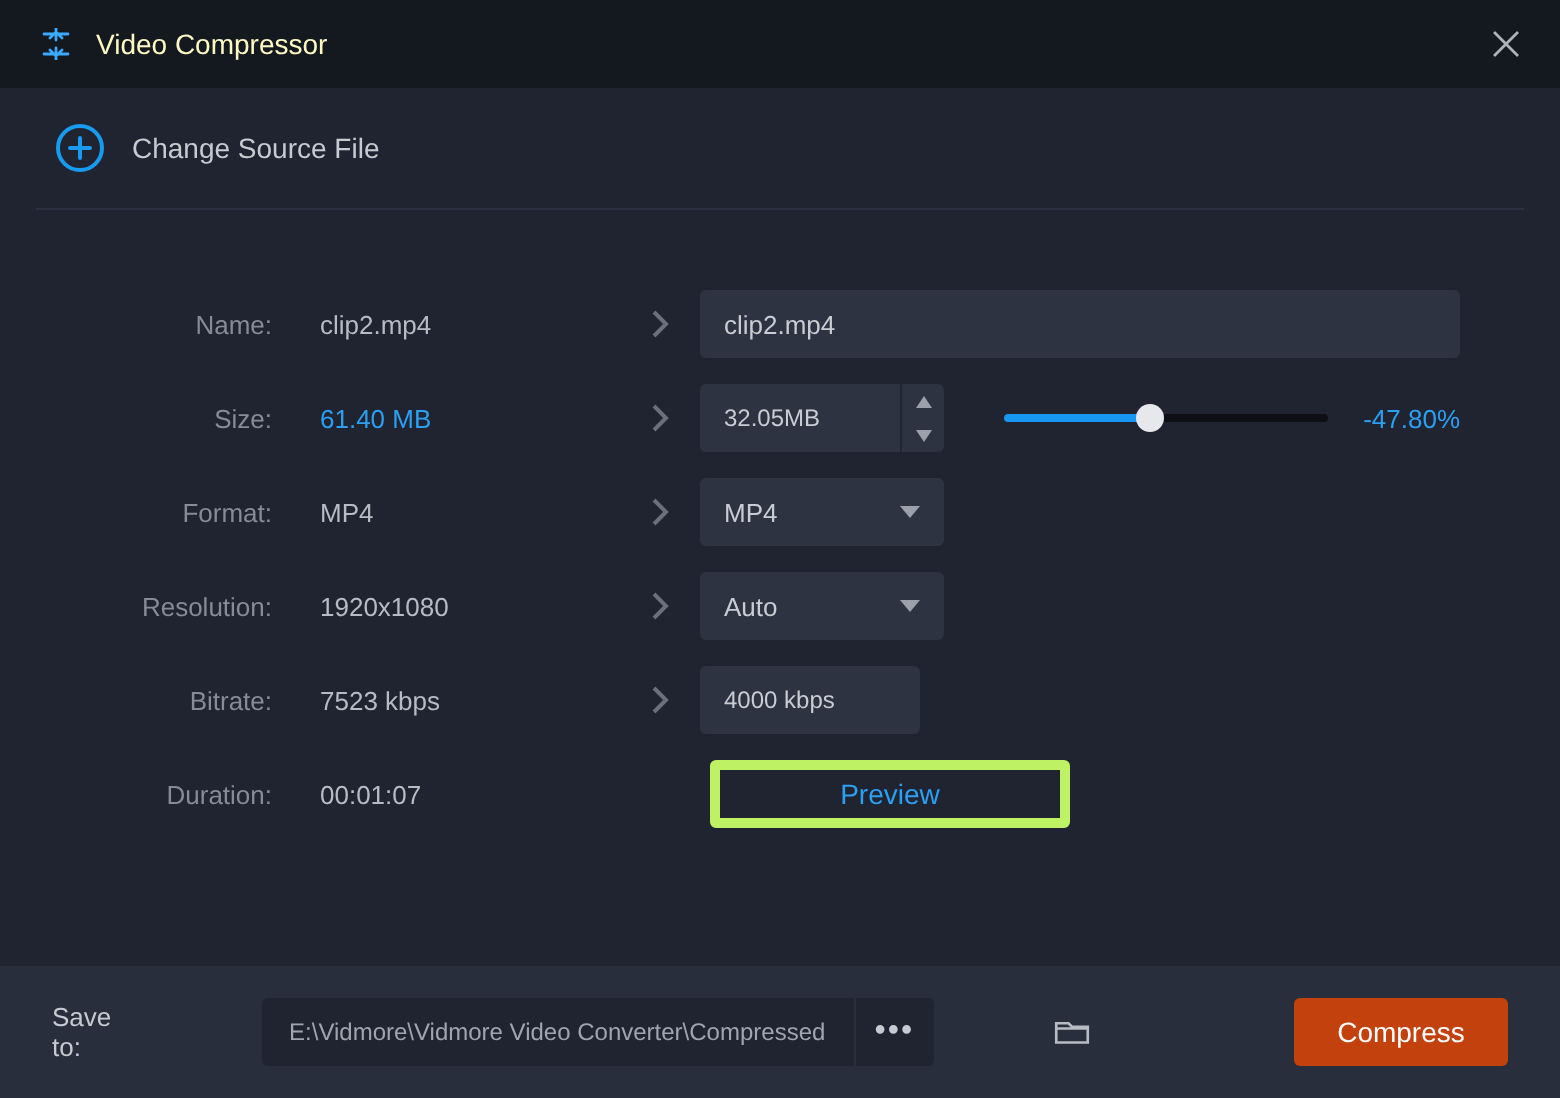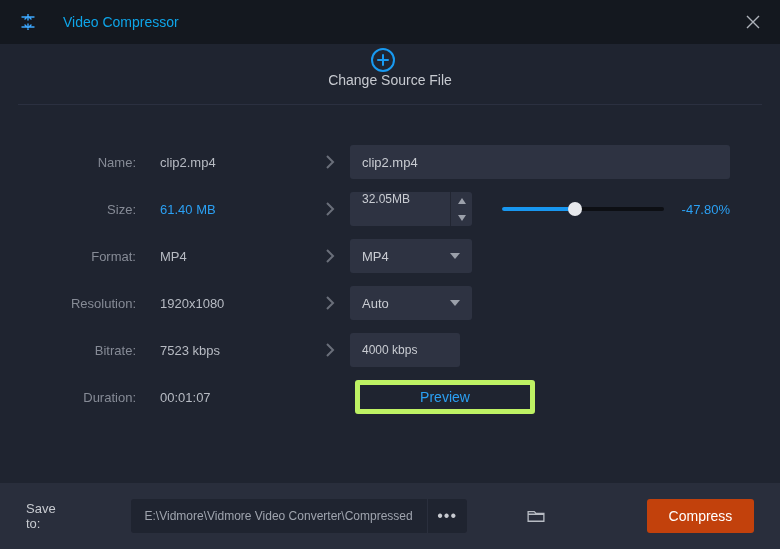--- a/index.html
+++ b/index.html
@@ -1,35 +1,35 @@
 <!DOCTYPE html>
 <html><head>
 <meta charset="utf-8">
 <style>
   * { box-sizing: border-box; margin: 0; padding: 0; font-family: -apple-system, BlinkMacSystemFont, "Segoe UI", Arial, sans-serif; }
   body { background: #1f2430; width: 780px; height: 549px; overflow: hidden; color: #b0b4bd; font-size: 13px; }
   .titlebar { height: 44px; background: #14181f; display: flex; align-items: center; padding: 0 20px; }
   .titlebar-icon { color: #3da8ff; margin-right: 12px; display: flex; }
-  .titlebar-title { color: #0ea5e9; font-size: 14px; flex: 1; margin-left: 15px; }
+  .titlebar-title { color: #fef9c3; font-size: 14px; flex: 1; }
   .close-btn { color: #aeb2ba; cursor: pointer; display: flex; }
   .close-btn svg { width: 14px; height: 14px; }
-  .change-source { height: 60px; padding: 4px 28px; display: flex; align-items: center; flex-direction: column; }
+  .change-source { height: 60px; padding: 4px 28px; display: flex; align-items: center; }
   .plus-circle { width: 24px; height: 24px; border: 2px solid #189af1; border-radius: 50%; display: flex; align-items: center; justify-content: center; margin-right: 14px; cursor: pointer; }
   .plus-circle svg { width: 12px; height: 12px; stroke: #189af1; }
   .change-label { color: #c7cad0; font-size: 14px; }
   .divider { height: 1px; background: #2b3040; margin: 0 18px; }
   .form { padding: 40px 40px 20px 40px; }
   .row { display: flex; align-items: center; height: 34px; margin-bottom: 13px; }
   .label { width: 100px; text-align: right; color: #868b96; font-size: 13px; padding-right: 4px; }
   .src-val { width: 170px; padding-left: 20px; color: #b7bbc3; font-size: 13px; }
   .src-val.blue { color: #2ba0f3; }
   .arrow { width: 40px; display: flex; align-items: center; justify-content: center; }
   .arrow svg { width: 10px; height: 16px; stroke: #6a6f7a; stroke-width: 2; fill: none; }
   .text-input { width: 380px; height: 34px; background: #2e3342; border: none; border-radius: 3px; padding: 0 12px; color: #c9ccd2; font-size: 13px; outline: none; }
-  .spinner { width: 122px; height: 34px; background: #2e3342; border-radius: 3px; display: flex; align-items: flex-start; position: relative; gap: 12px; }
+  .spinner { width: 122px; height: 34px; background: #2e3342; border-radius: 3px; display: flex; align-items: center; position: relative; gap: 12px; }
   .spinner-val { flex: 1; padding-left: 12px; color: #c9ccd2; font-size: 12px; }
   .spinner-btns { width: 22px; height: 100%; display: flex; flex-direction: column; border-left: 1px solid #222632; }
   .sp-btn { flex: 1; display: flex; align-items: center; justify-content: center; cursor: pointer; }
   .sp-btn svg { width: 8px; height: 6px; fill: #9ba0aa; }
   .slider-wrap { flex: 1; display: flex; align-items: center; padding-left: 30px; padding-right: 10px; }
   .slider { flex: 1; height: 14px; position: relative; display: flex; align-items: center; margin-right: 18px; }
   .track { height: 4px; width: 100%; background: #0d0f14; border-radius: 2px; position: relative; }
   .track-fill { height: 100%; background: #1897f0; border-radius: 2px; width: 45%; }
   .thumb { width: 14px; height: 14px; background: #e6e8ec; border-radius: 50%; position: absolute; left: 45%; margin-left: -7px; cursor: pointer; }
   .pct { color: #2ba0f3; font-size: 13px; }

